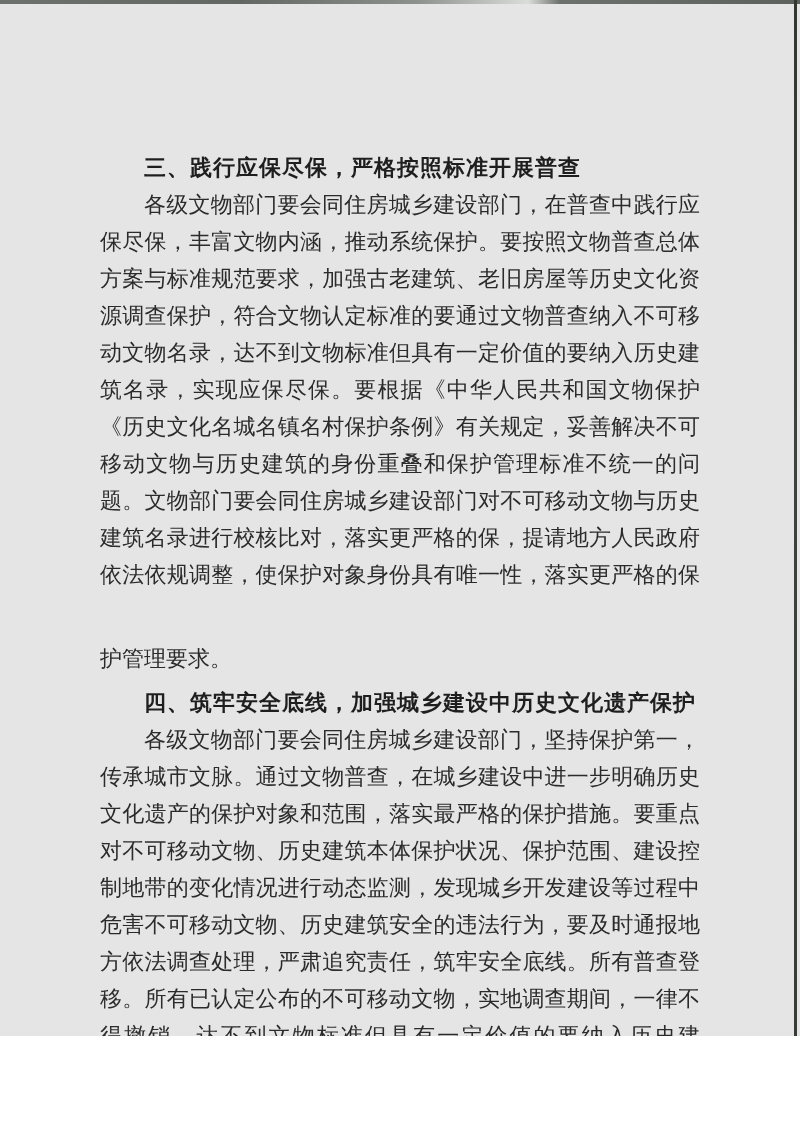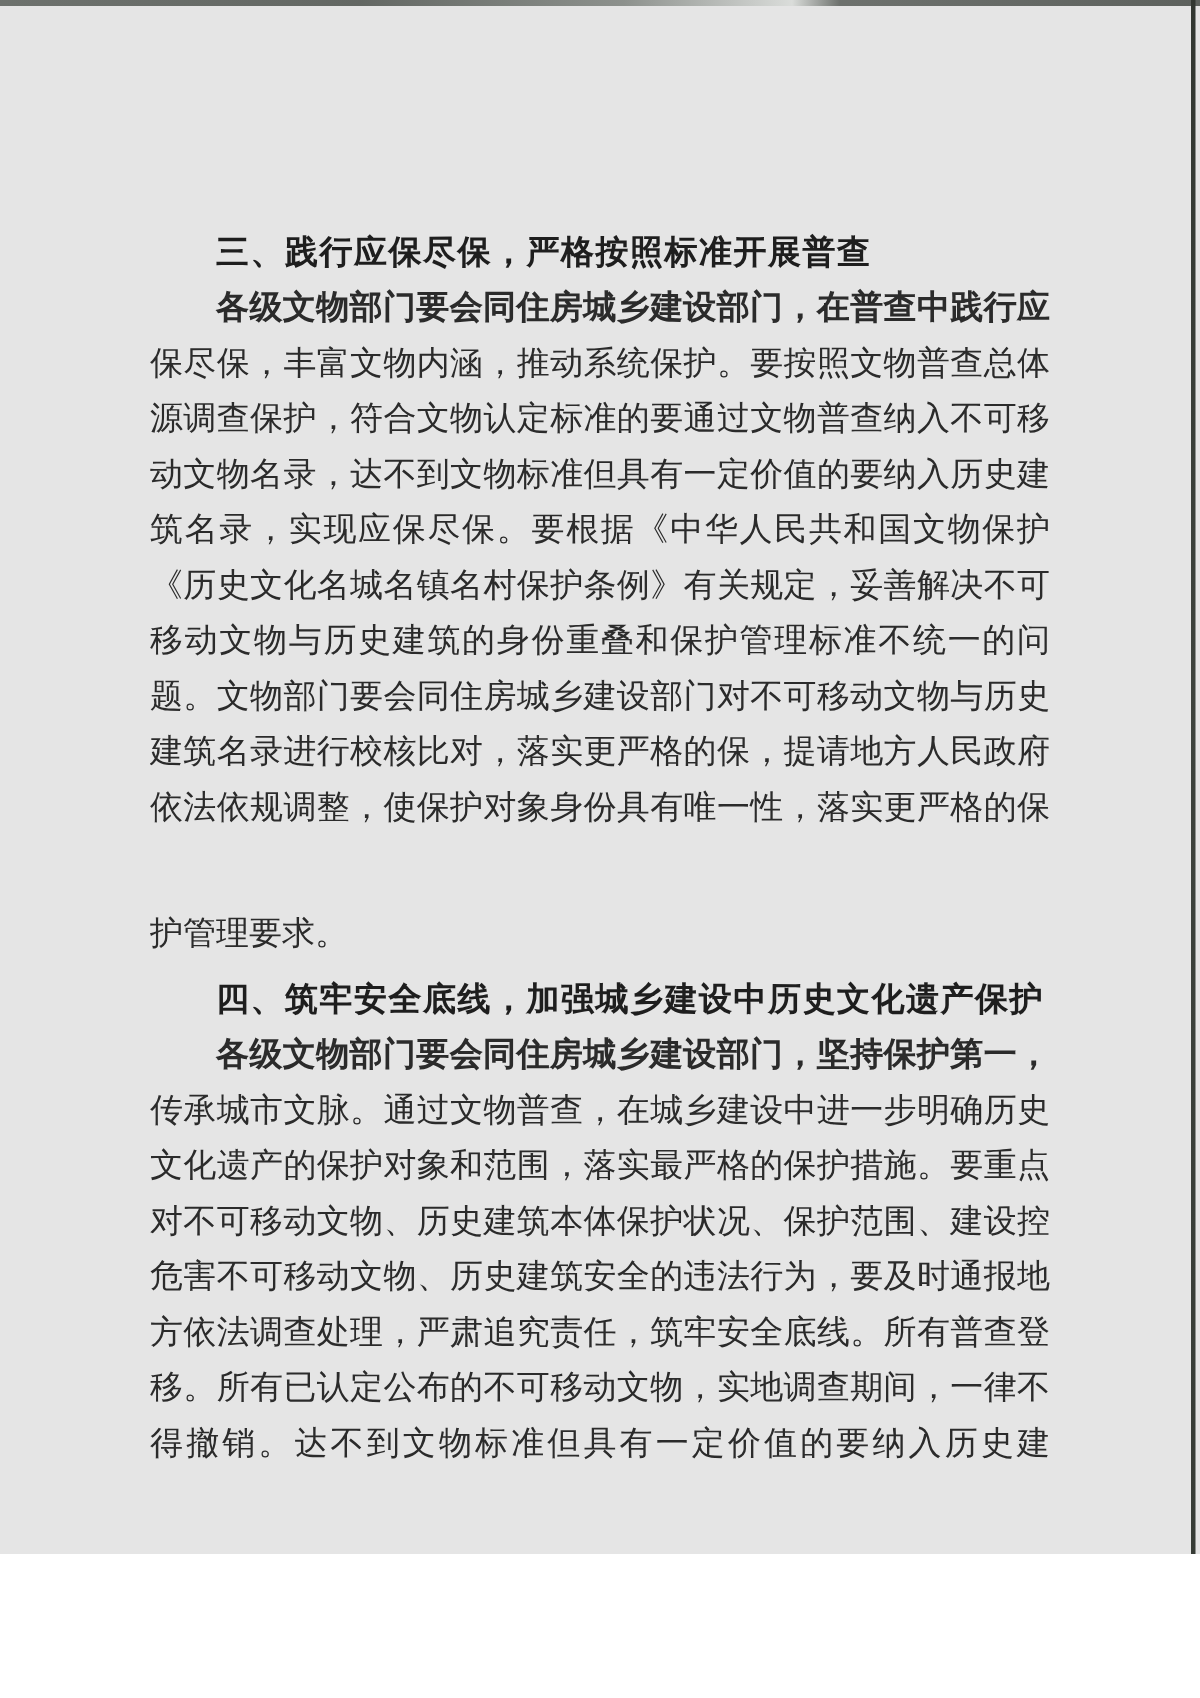--- a/index.html
+++ b/index.html
@@ -41,21 +41,20 @@
     height: 37px;
     line-height: 37px;
     font-size: 22px;
     color: #2b2b2b;
     text-align: justify;
     text-align-last: justify;
     overflow: hidden;
   }
   .line.indent {
     text-indent: 2em;
-    font-weight: bold;
   }
   .line.end {
     text-align-last: left;
     margin-top: 47px;
   }
   .line.heading {
     font-family: "Liberation Sans", sans-serif;
     font-weight: 700;
     color: #1e1e1e;
     text-indent: 2em;
@@ -81,34 +80,36 @@
 
 <div class="page">
 
   <div class="scan-edge-top"></div>
   <div class="scan-edge-right"></div>
 
   <div class="doc">
     <div class="line heading">三、践行应保尽保，严格按照标准开展普查</div>
     <div class="line indent">各级文物部门要会同住房城乡建设部门，在普查中践行应</div>
     <div class="line">保尽保，丰富文物内涵，推动系统保护。要按照文物普查总体</div>
+    <div class="line">方案与标准规范要求，加强古老建筑、老旧房屋等历史文化资</div>
     <div class="line">源调查保护，符合文物认定标准的要通过文物普查纳入不可移</div>
     <div class="line">动文物名录，达不到文物标准但具有一定价值的要纳入历史建</div>
     <div class="line">筑名录，实现应保尽保。要根据《中华人民共和国文物保护法》</div>
     <div class="line">《历史文化名城名镇名村保护条例》有关规定，妥善解决不可</div>
     <div class="line">移动文物与历史建筑的身份重叠和保护管理标准不统一的问</div>
     <div class="line">题。文物部门要会同住房城乡建设部门对不可移动文物与历史</div>
     <div class="line">建筑名录进行校核比对，落实更严格的保，提请地方人民政府</div>
     <div class="line">依法依规调整，使保护对象身份具有唯一性，落实更严格的保</div>
     <div class="line end">护管理要求。</div>
     <div class="line heading sec2">四、筑牢安全底线，加强城乡建设中历史文化遗产保护</div>
     <div class="line indent">各级文物部门要会同住房城乡建设部门，坚持保护第一，</div>
     <div class="line">传承城市文脉。通过文物普查，在城乡建设中进一步明确历史</div>
     <div class="line">文化遗产的保护对象和范围，落实最严格的保护措施。要重点</div>
     <div class="line">对不可移动文物、历史建筑本体保护状况、保护范围、建设控</div>
+    <div class="line">制地带的变化情况进行动态监测，发现城乡开发建设等过程中</div>
     <div class="line">危害不可移动文物、历史建筑安全的违法行为，要及时通报地</div>
     <div class="line">方依法调查处理，严肃追究责任，筑牢安全底线。所有普查登</div>
     <div class="line">移。所有已认定公布的不可移动文物，实地调查期间，一律不</div>
     <div class="line">得撤销。达不到文物标准但具有一定价值的要纳入历史建</div>
   </div>
 
   <div class="page-number">— 3 —</div>
 
 </div>
 

